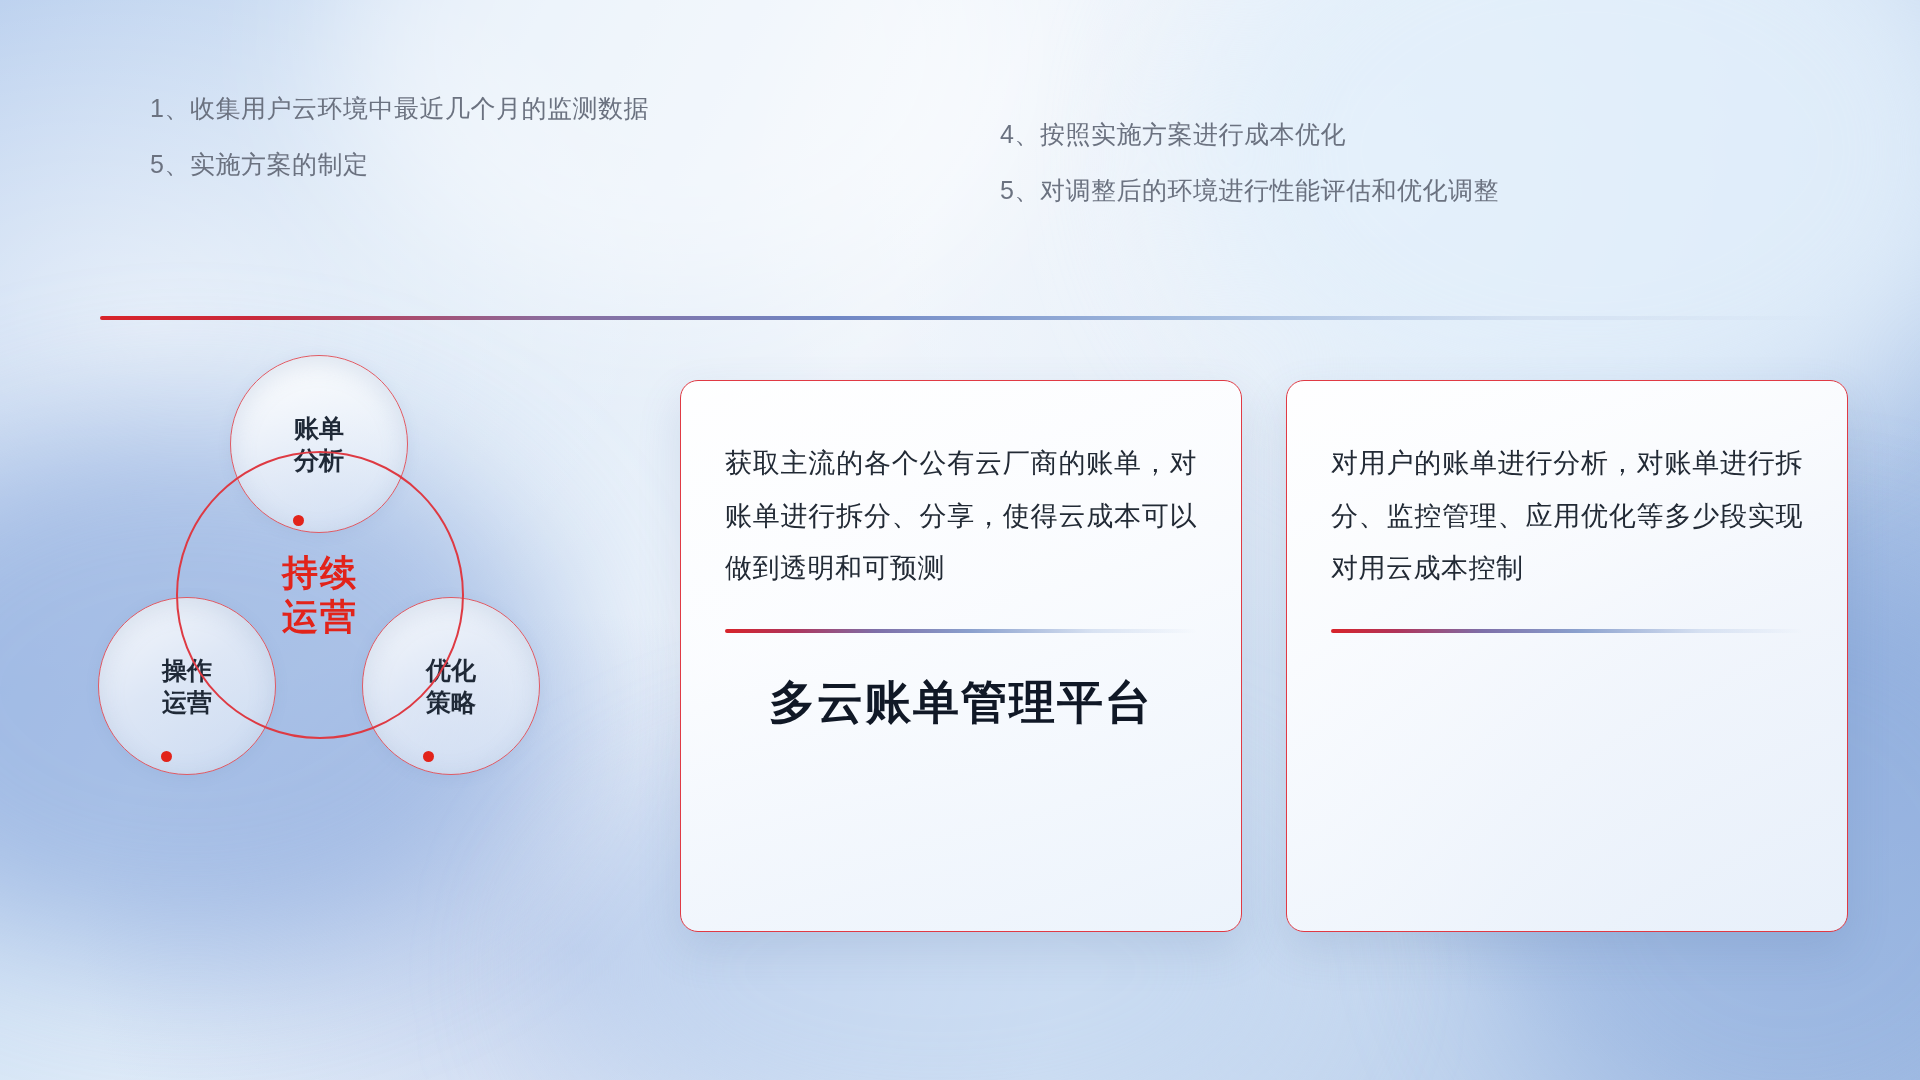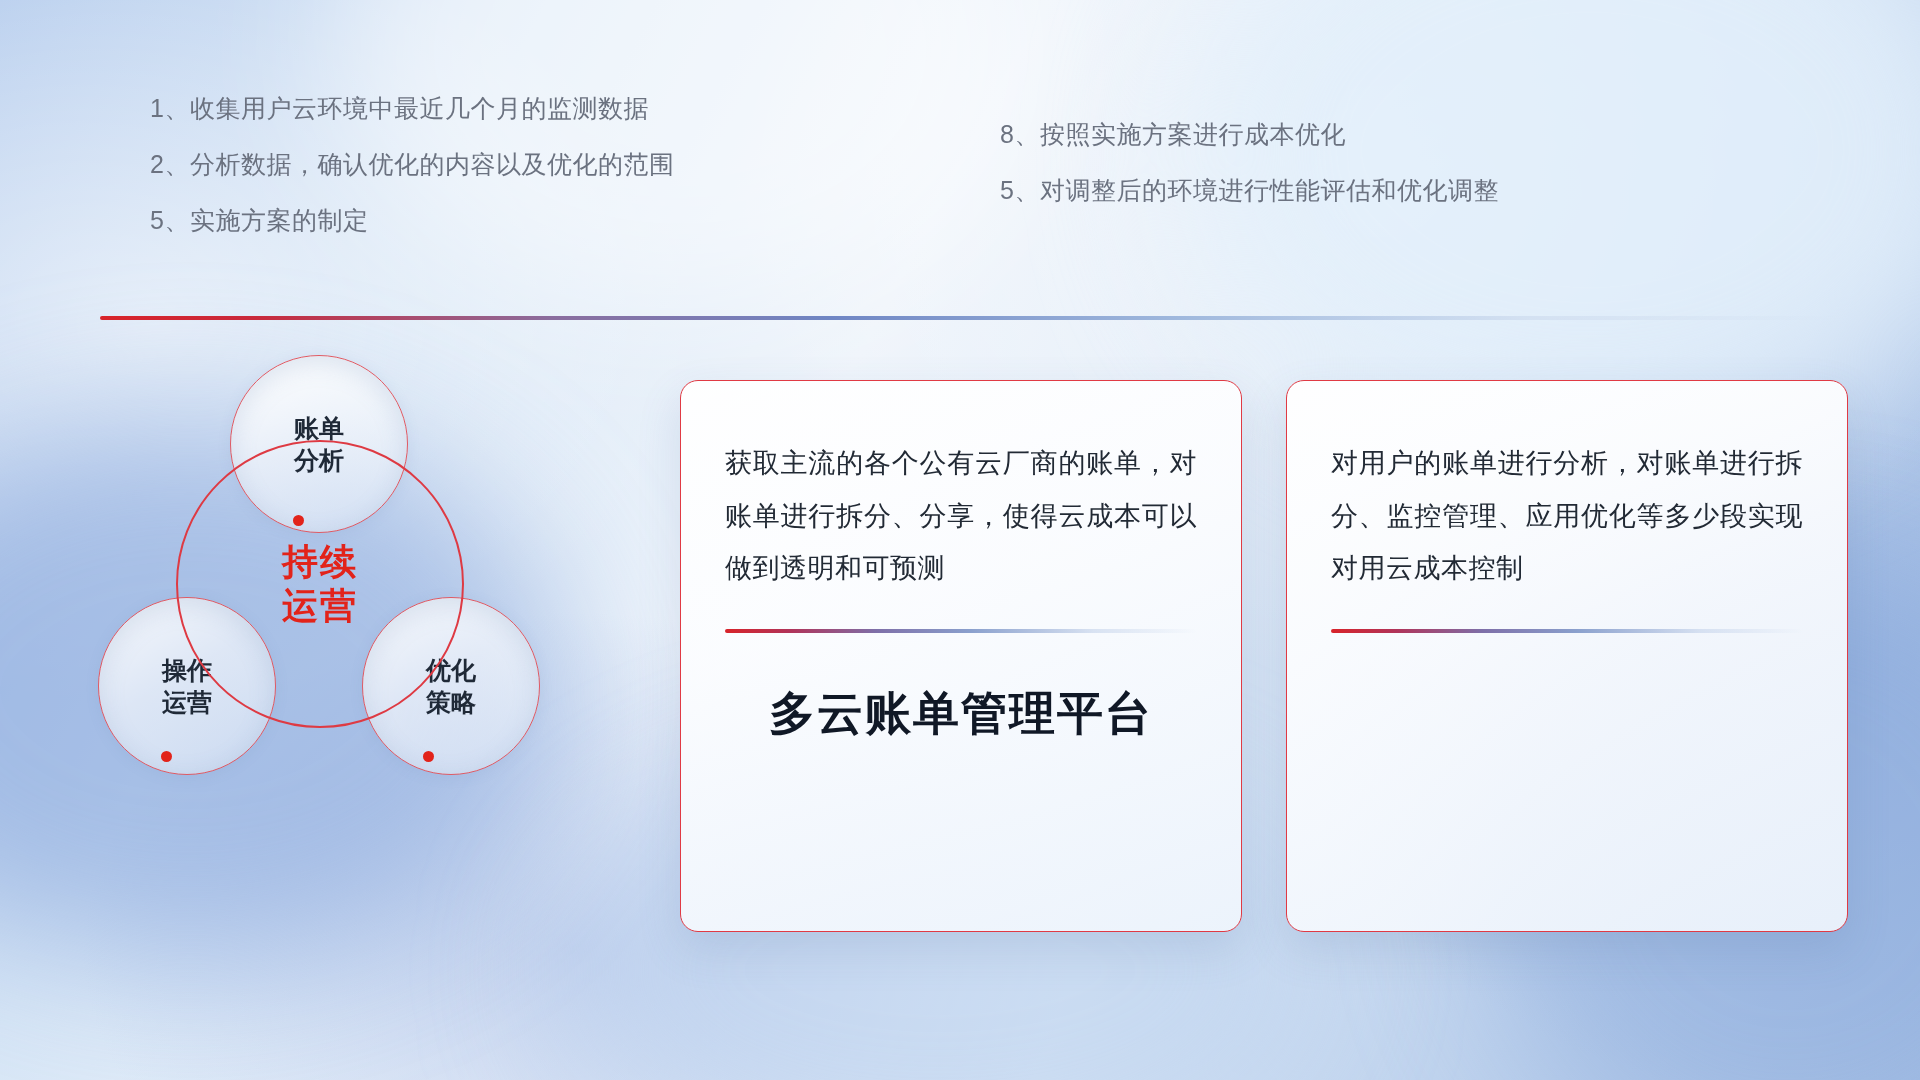--- a/index.html
+++ b/index.html
@@ -88,21 +88,21 @@
     color: #1f2937;
     line-height: 1.28;
     white-space: pre-line;
   }
   .c-top    { left: 132px; top: 0px;   width: 176px; height: 176px; }
   .c-left   { left: 0px;   top: 242px; width: 176px; height: 176px; }
   .c-right  { left: 264px; top: 242px; width: 176px; height: 176px; }
 
   .c-center {
     left: 78px;
-    top: 85px;
+    top: 96px;
     width: 284px;
     height: 284px;
     border: 2px solid #de3a43;
     background: transparent;
     box-shadow: none;
   }
   .center-label {
     font-size: 36px;
     font-weight: 800;
     color: #e2231a;
@@ -145,47 +145,46 @@
     letter-spacing: 0.5px;
     text-align: justify;
   }
   .card-rule {
     margin-top: 34px;
     height: 4px;
     border-radius: 2px;
     background: linear-gradient(90deg, #d8232a 0%, #b0345a 14%, #7e6fa8 32%, #8aa0cd 52%, rgba(190,206,232,0.55) 78%, rgba(205,218,238,0.0) 100%);
   }
   .card-title {
-    margin-top: 50px;
+    margin-top: 39px;
     font-size: 46px;
     font-weight: 800;
     color: #101826;
     letter-spacing: 2px;
     text-align: center;
   }
 </style>
 </head>
 <body>
 
 <div class="stage">
 
   <div class="bg-blob blob-a"></div>
   <div class="bg-blob blob-b"></div>
   <div class="bg-blob blob-c"></div>
   <div class="bg-blob blob-d"></div>
   <div class="bg-blob blob-e"></div>
 
   <div class="list list-left">
     <div class="list-item">1、收集用户云环境中最近几个月的监测数据</div>
-    <div class="list-item">2、分析数据，确认优化的内容以及优化的范围</div>
     <div class="list-item">5、实施方案的制定</div>
   </div>
 
   <div class="list list-right">
-    <div class="list-item">8、按照实施方案进行成本优化</div>
+    <div class="list-item">4、按照实施方案进行成本优化</div>
     <div class="list-item">5、对调整后的环境进行性能评估和优化调整</div>
   </div>
 
   <div class="divider"></div>
 
   <div class="venn">
     <div class="circle c-top">
       <span class="circle-label">账单
 分析</span>
     </div>

